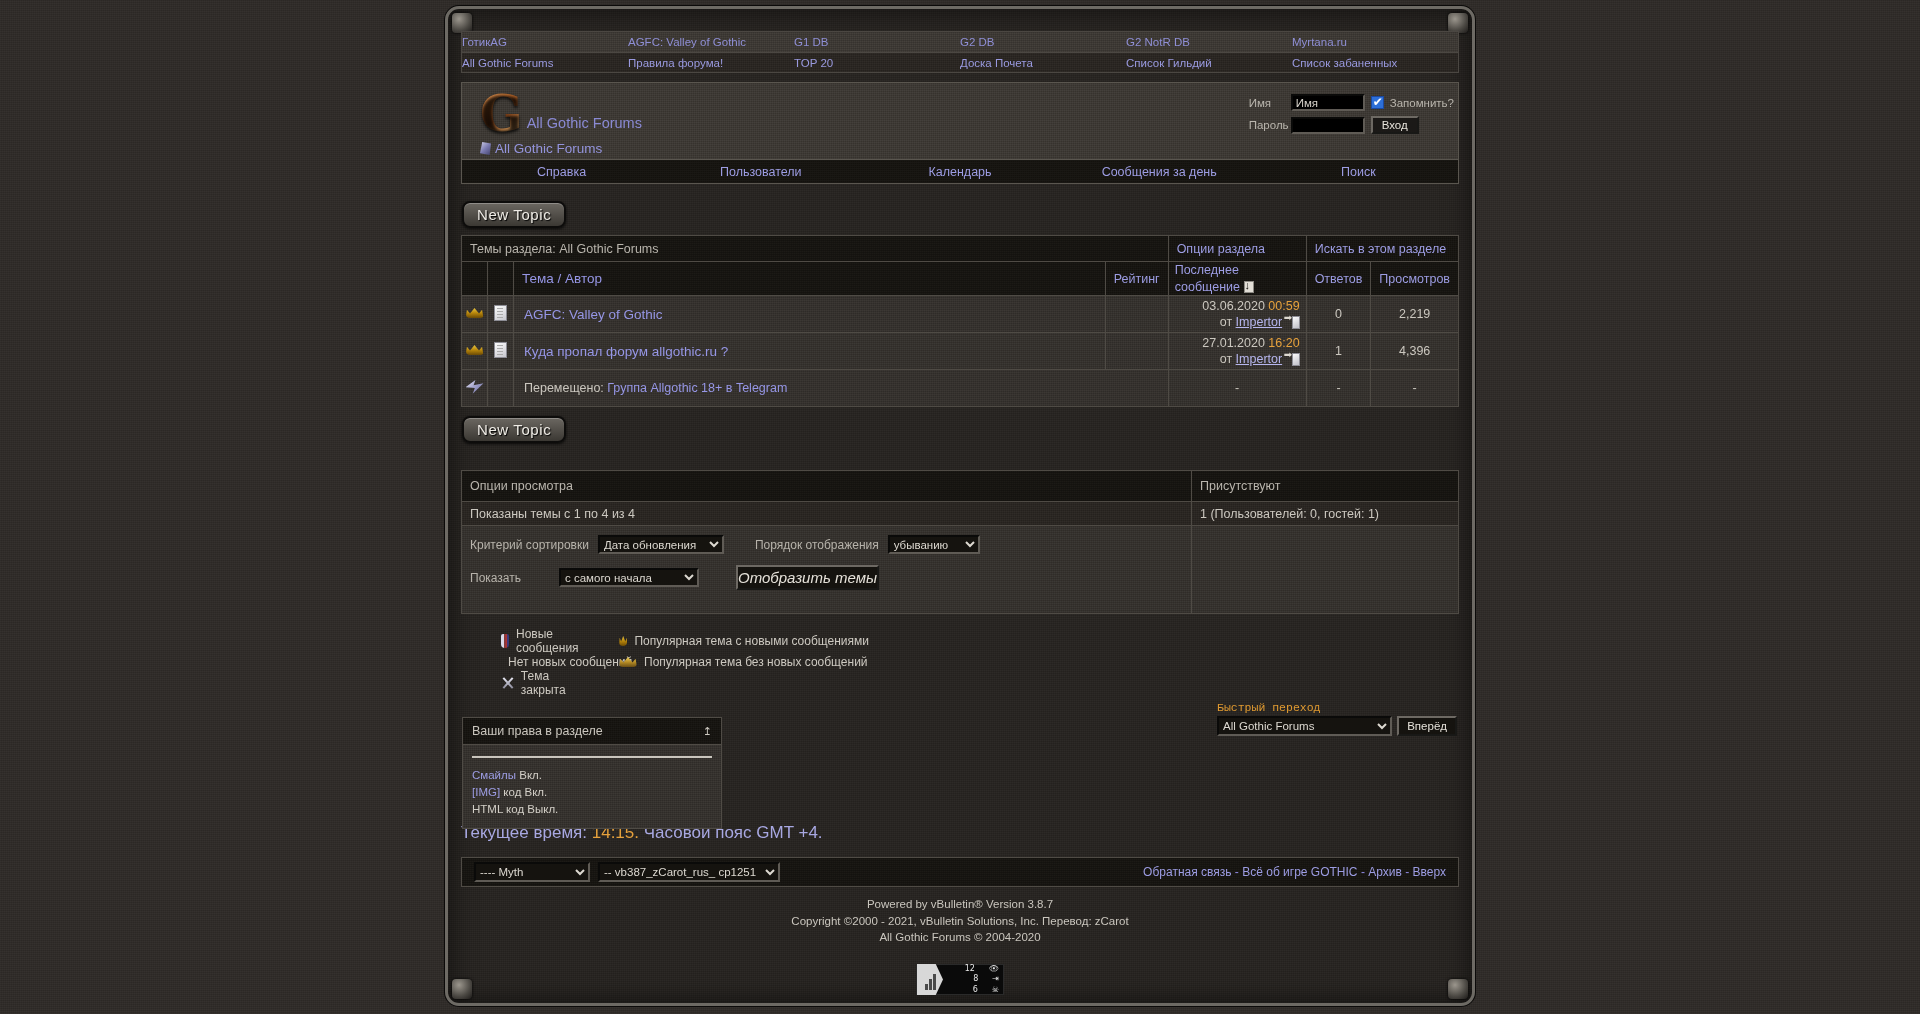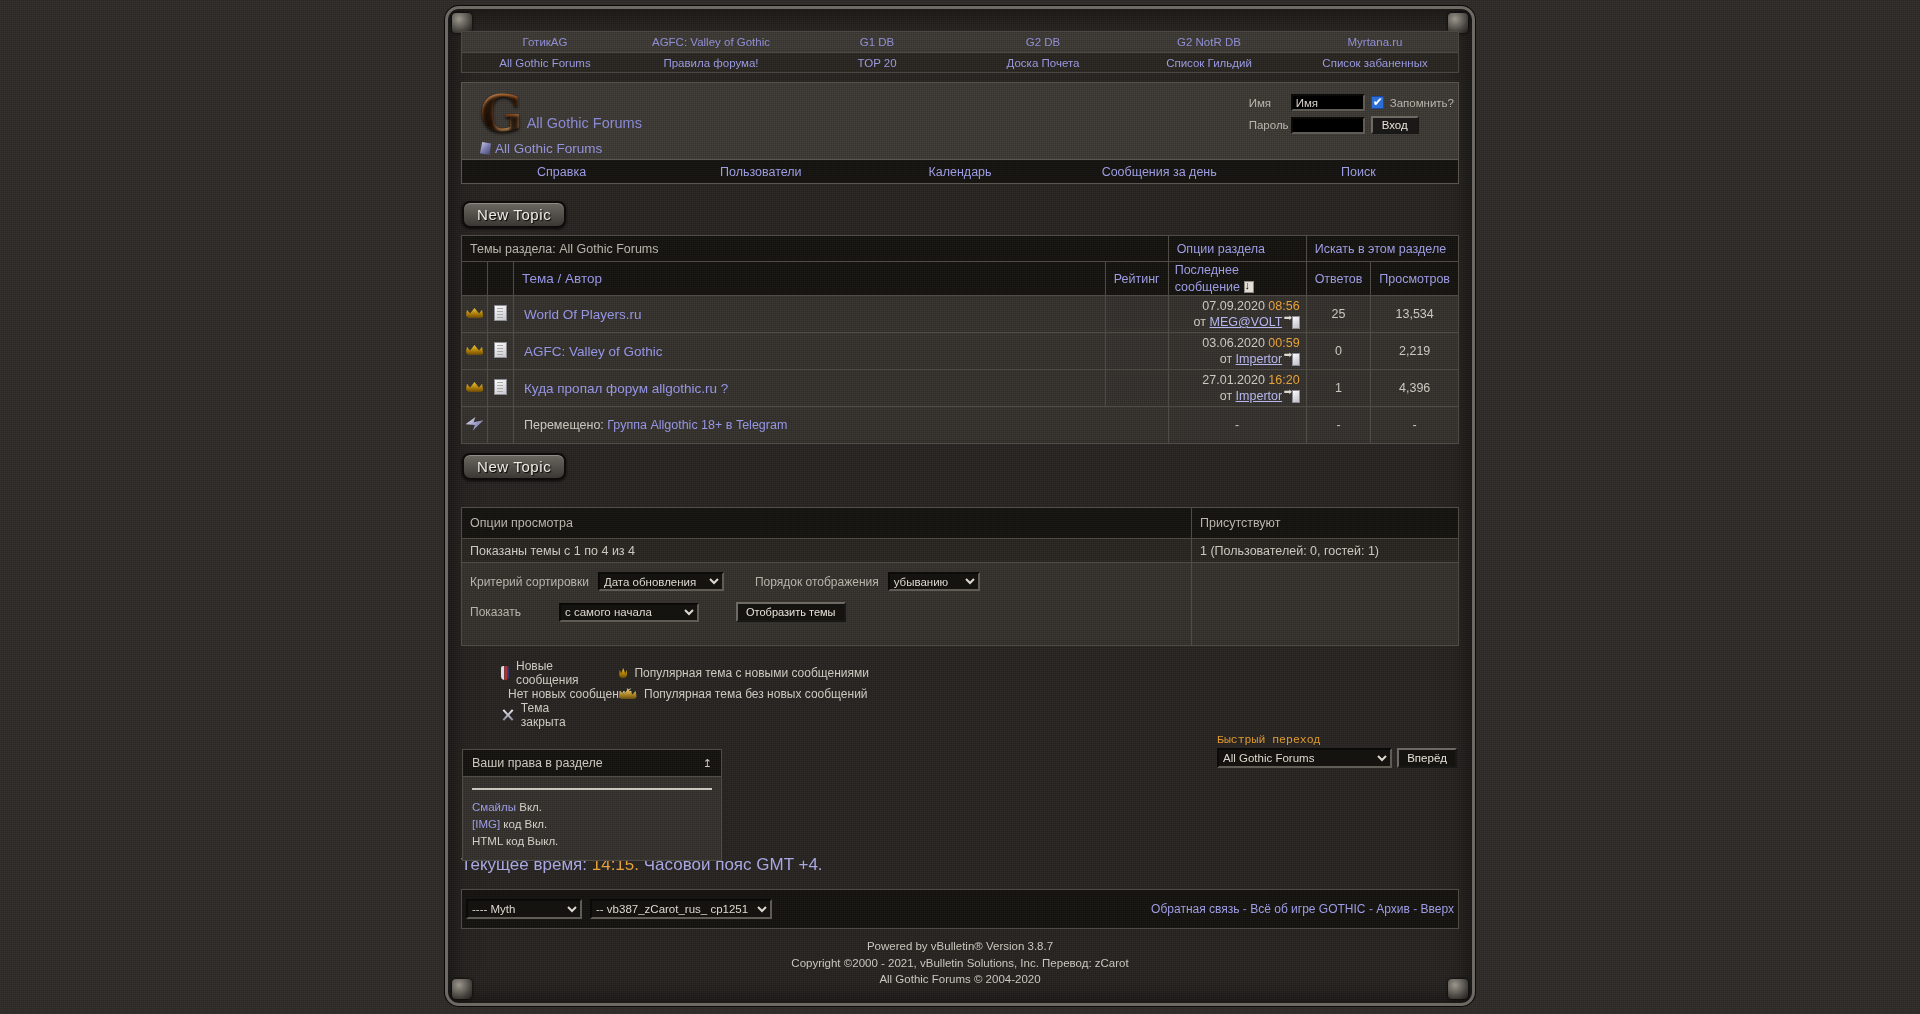--- a/index.html
+++ b/index.html
@@ -67,21 +67,21 @@
   .cb-tl { left: 4px; top: 4px; } .cb-tr { right: 4px; top: 4px; }
   .cb-bl { left: 4px; bottom: 4px; } .cb-br { right: 4px; bottom: 4px; }
 
   #page { position: absolute; left: 13px; top: 22px; width: 998px; }
 
   
   .topnav-wrap { width: 998px; margin: 0 auto; }
   .topnav-row { display: flex; height: 21px; align-items: center;
     border: 1px solid #4b4742; border-bottom: none; }
   .topnav-row.second { border-bottom: 1px solid #4b4742; }
-  .topnav-cell { flex: 1; text-align: center; font-size: 11.5px; }
+  .topnav-cell { flex: 1; font-size: 11.5px; }
   .topnav-cell a { color: #8f8fd6; text-decoration: none; }
   .topnav-row.second .topnav-cell a { color: #9a9ae0; }
 
   
   .headbox { margin: 9px auto 0; width: 998px; border: 1px solid #5a564f;
     position: relative; height: 78px; }
   .logo-area { position: absolute; left: 18px; top: 8px; display: flex; align-items: flex-end; }
   .logo-g { font-family: "DejaVu Serif", serif; font-size: 50px; line-height: 0.9;
     font-weight: bold;
     background: linear-gradient(150deg,#e8a86a 0%, #b9692c 30%, #7e3f17 55%, #d79a5a 80%, #5e2f12 100%);
@@ -182,21 +182,21 @@
   .opt-tbl { width: 998px; border: 1px solid #4f4b45; border-collapse: collapse; margin-top: 20px; }
   .opt-tbl td { border: 1px solid #4f4b45; font-size: 12.5px; color: #ccc8c0; }
   .opt-head td { height: 20px; padding: 8px 8px; color: #b9b5ad; }
   .opt-sub td { height: 24px; padding: 0 8px; }
   .opt-body td { padding: 9px 8px 12px; vertical-align: top; }
   .optline { display: flex; align-items: center; gap: 9px; margin-bottom: 11px; }
   .optlab { color: #b7b3ab; font-size: 12px; }
   select.sel { background: #15130f; color: #ddd9d1; border: 2px inset #5f5b55;
     font-size: 11.5px; height: 19px; font-family: "Liberation Sans", sans-serif; }
   .show-btn { background:#15130f; color:#e6e2da; border: 2px outset #6d6963;
-    font-size:11px; padding:2px 8px; cursor:pointer; margin-left: 28px; }
+    font-size:15px; padding:2px 0; cursor:pointer; margin-left: 28px; font-style: italic; }
 
   
   .legend { margin-top: 18px; font-size: 12px; color: #cdc9c1; }
   .legend-row { display: flex; align-items: center; height: 17px; margin-bottom: 4px; }
   .legend-item { display: flex; align-items: center; gap: 7px; }
   .legend-item.second { margin-left: 28px; width: 250px; }
   .lg-w1 { width: 130px; display:flex; align-items:center; gap:7px;padding-left:40px; }
 
   
   .lower { position: relative; margin-top: 10px; height: 100px; }
@@ -213,21 +213,21 @@
   .qjump-row { display: flex; gap: 5px; }
   .qjump-sel { width: 178px; background:#15130f; color:#ddd9d1; border:2px inset #5f5b55;
     font-size:11.5px; height:20px; font-family:"Liberation Sans", sans-serif; }
   .qjump-btn { background:#15130f; color:#e6e2da; border:2px outset #6d6963;
     font-size:11.5px; padding:0 8px; cursor:pointer; }
 
   
   .timeline { text-align: left; font-size: 17px; color: #a8a8e2; margin-top: 22px; }
   .timeline .t { color: #e6a13c; }
   .footbar { margin-top: 14px; width: 998px; display: flex; align-items: center;
-    justify-content: space-between; border: 1px solid #4f4b45; padding: 5px 4px; height: 40px; }
+    justify-content: space-between; border: 1px solid #4f4b45; padding: 5px 12px; height: 30px; }
   .footbar-sel { background:#15130f; color:#ddd9d1; border:2px inset #5f5b55;
     font-size:11.5px; height:20px; font-family:"Liberation Sans", sans-serif; }
   .footlinks { font-size: 12px; }
   .footlinks a { color: #9d9de4; text-decoration: none; }
   .footlinks span { color: #8d89e0; }
   .credits { text-align: center; font-size: 11.5px; color: #cac6be; line-height: 1.45; margin-top: 9px; }
 
   .counter { margin: 18px auto 0; width: 88px; height: 31px;
     display: flex; align-items: center; background: #0a0a0a; border: 1px solid #2a2a2a; }
   .counter-left { width: 26px; height: 31px; background: #d8d8d8;
@@ -319,35 +319,20 @@
           <td class="c-title"><a href="#">Тема / Автор</a></td>
           <td class="c-rate" style="text-align:right;padding-right:8px"><a href="#">Рейтинг</a></td>
           <td class="c-last" style="text-align:left;padding-left:6px">
             <a href="#" style="font-size:12.5px">Последнее сообщение</a>
             <span class="ico-sort"></span>
           </td>
           <td class="c-rep"><a href="#">Ответов</a></td>
           <td class="c-view"><a href="#">Просмотров</a></td>
         </tr>
 
-        <tr class="trow tex-row">
-          <td class="c-ico"><span class="ico-crown"></span></td>
-          <td class="c-pg"><span class="ico-page"></span></td>
-          <td class="c-title"><a href="#">World Of Players.ru</a></td>
-          <td class="c-rate"></td>
-          <td class="c-last">
-            <div><span>07.09.2020</span>
-              <span class="tm">08:56</span></div>
-            <div><span>от</span>
-              <a href="#" class="by">MEG@VOLT</a>
-              <span class="ico-arrow-post"></span></div>
-          </td>
-          <td class="c-rep">25</td>
-          <td class="c-view">13,534</td>
-        </tr>
 
         <tr class="trow tex-row">
           <td class="c-ico"><span class="ico-crown"></span></td>
           <td class="c-pg"><span class="ico-page"></span></td>
           <td class="c-title"><a href="#">AGFC: Valley of Gothic</a></td>
           <td class="c-rate"></td>
           <td class="c-last">
             <div><span>03.06.2020</span>
               <span class="tm">00:59</span></div>
             <div><span>от</span>

